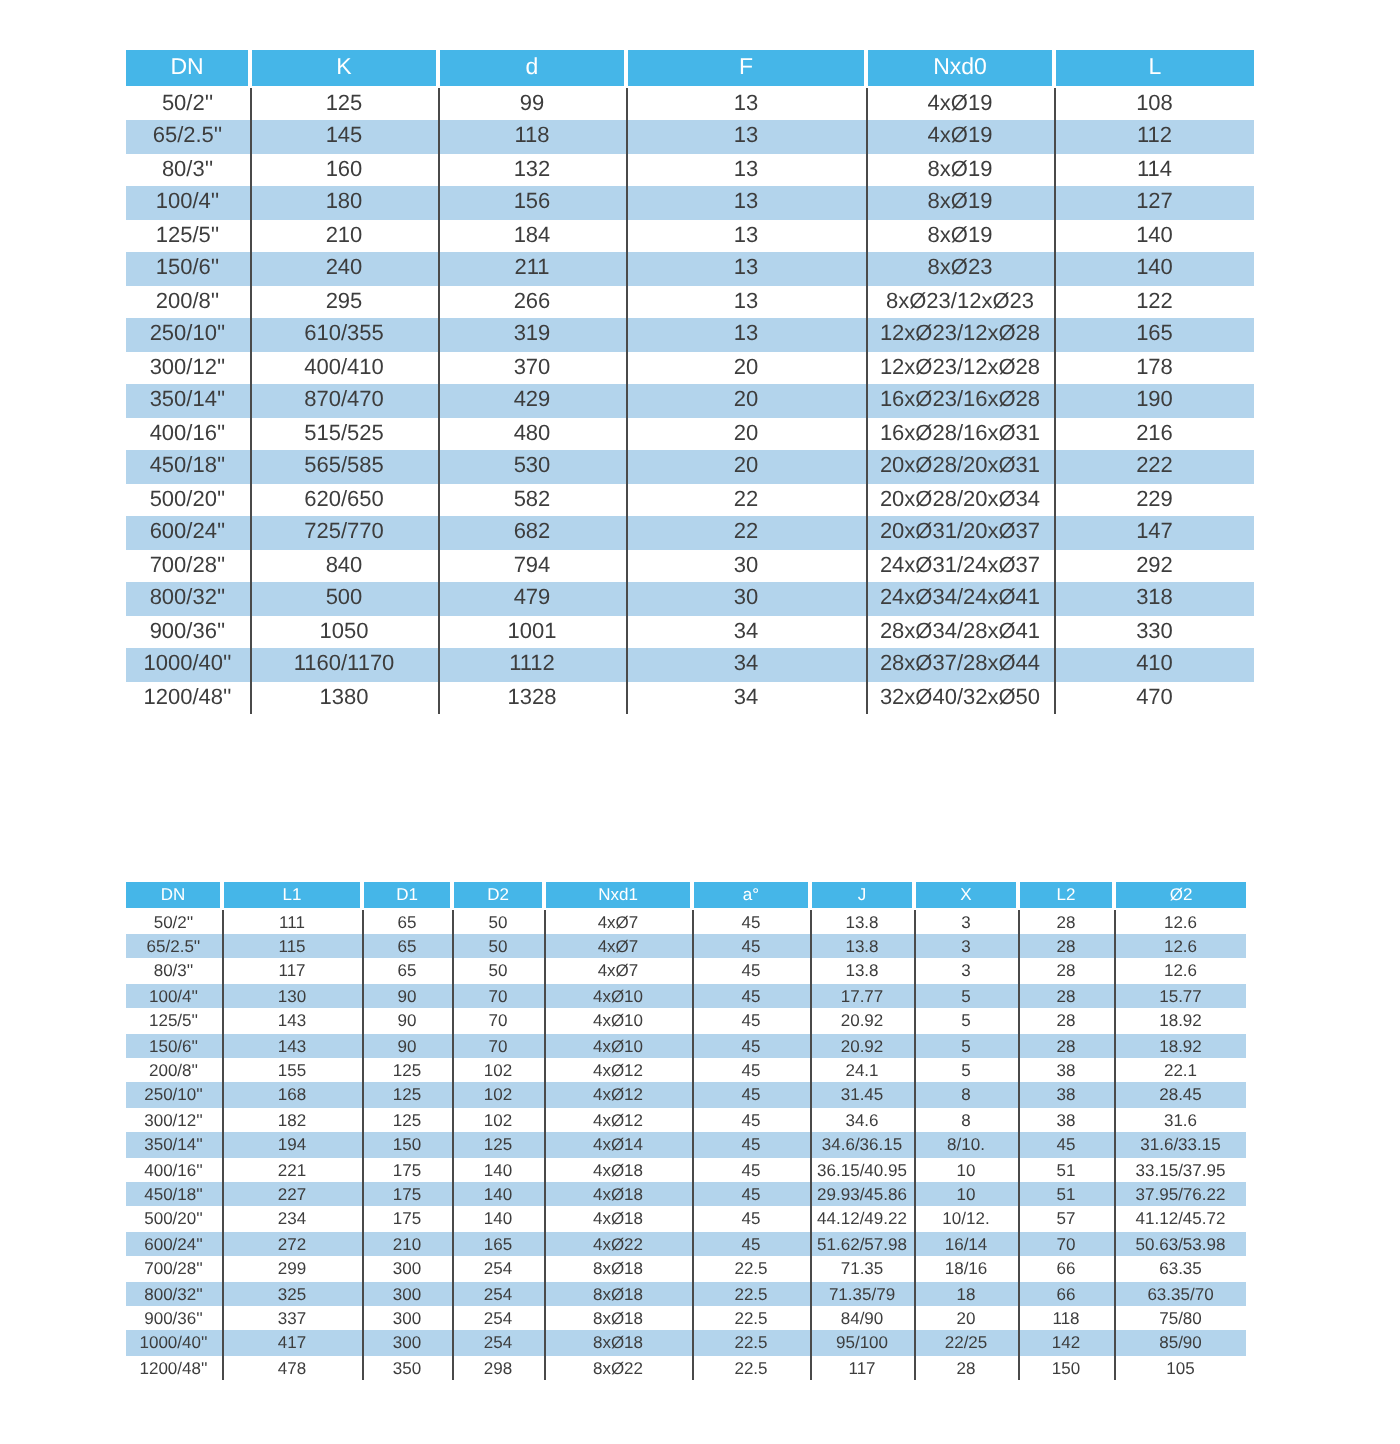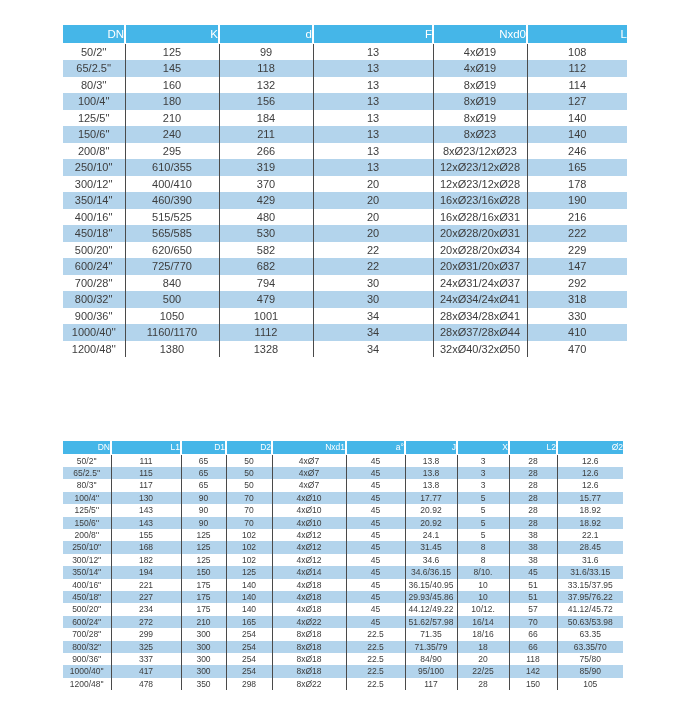--- a/index.html
+++ b/index.html
@@ -25,21 +25,21 @@
 
   table {
     width: 100%;
     border-collapse: collapse;
     table-layout: fixed;
   }
   th {
     background: var(--header-bg);
     color: var(--header-text);
     font-weight: normal;
-    text-align: right;
+    text-align: center;
     vertical-align: middle;
     border-bottom: 1px solid #ffffff;
     overflow: hidden;
     white-space: nowrap;
   }
   th + th { border-left: 2px solid #ffffff; }
   td {
     color: var(--cell-text);
     text-align: center;
     vertical-align: middle;
@@ -126,41 +126,41 @@
           <td>13</td>
           <td>8xØ23</td>
           <td>140</td>
         </tr>
         <tr>
           <td>200/8''</td>
           <td>295</td>
           <td>266</td>
           <td>13</td>
           <td>8xØ23/12xØ23</td>
-          <td>246</td>
+          <td>122</td>
         </tr>
         <tr>
           <td>250/10''</td>
           <td>610/355</td>
           <td>319</td>
           <td>13</td>
           <td>12xØ23/12xØ28</td>
           <td>165</td>
         </tr>
         <tr>
           <td>300/12''</td>
           <td>400/410</td>
           <td>370</td>
           <td>20</td>
           <td>12xØ23/12xØ28</td>
           <td>178</td>
         </tr>
         <tr>
           <td>350/14''</td>
-          <td>460/390</td>
+          <td>870/470</td>
           <td>429</td>
           <td>20</td>
           <td>16xØ23/16xØ28</td>
           <td>190</td>
         </tr>
         <tr>
           <td>400/16''</td>
           <td>515/525</td>
           <td>480</td>
           <td>20</td>

